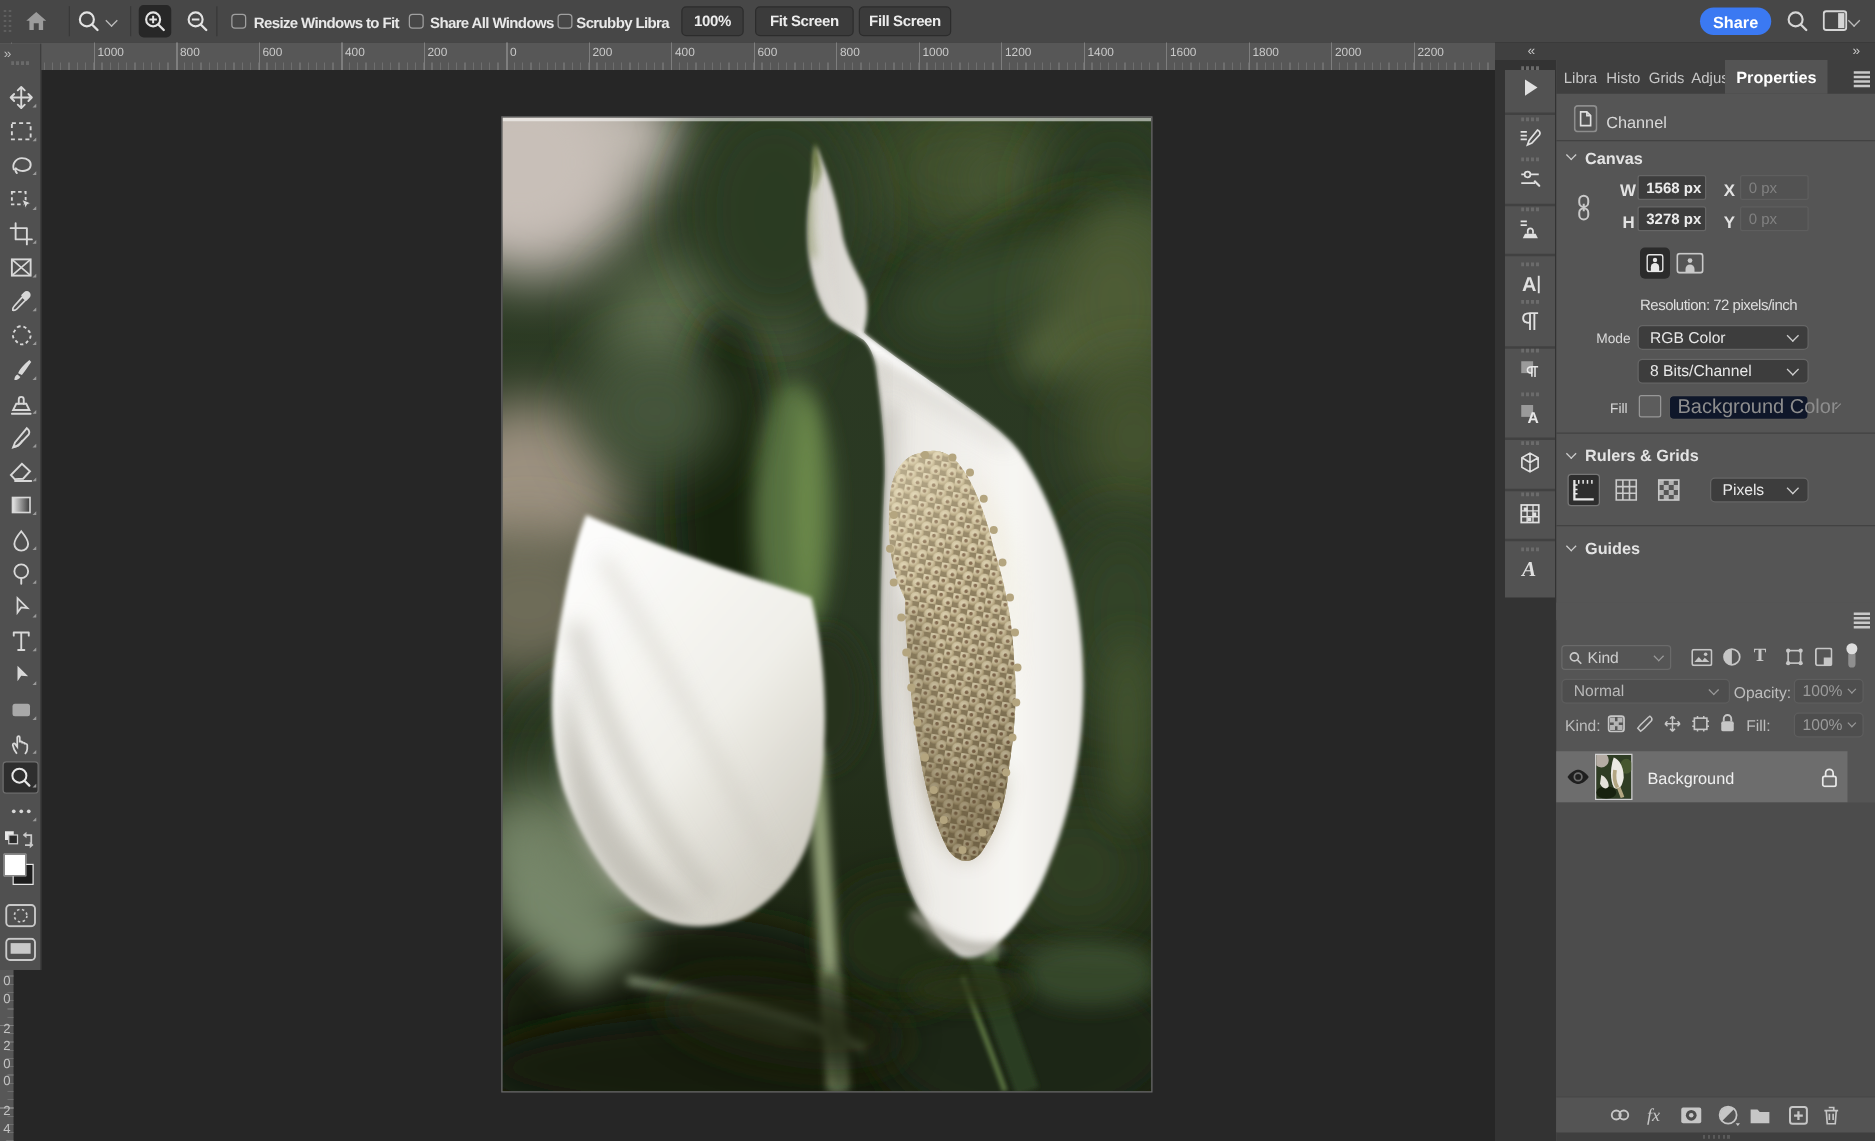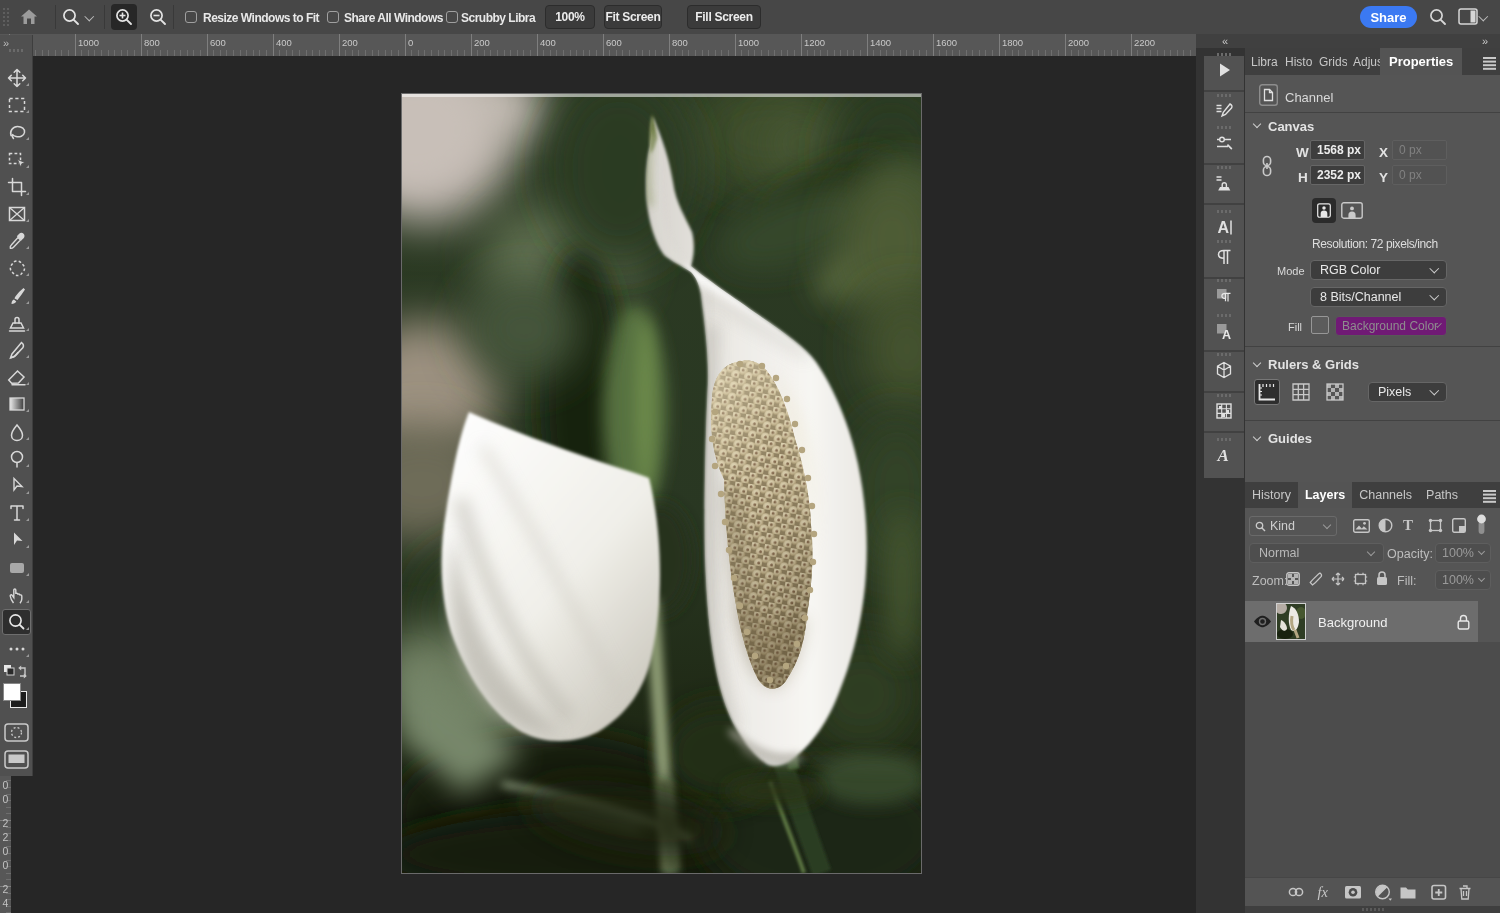--- a/index.html
+++ b/index.html
@@ -79,21 +79,21 @@
     <line x1="12.8" y1="12.8" x2="17" y2="17" stroke="#e3e3e3" stroke-width="1.9" stroke-linecap="round"></line>
   </svg>
   <div class="abs" style="left:173px;top:5px;width:1px;height:24px;background:#393939"></div>
   <div class="chk abs" style="left:185px;top:11px"></div>
   <div class="tbtxt abs" style="left:203px;top:11px">Resize Windows to Fit</div>
   <div class="chk abs" style="left:327px;top:11px"></div>
   <div class="tbtxt abs" style="left:344px;top:11px">Share All Windows</div>
   <div class="chk abs" style="left:446px;top:11px"></div>
   <div class="tbtxt abs" style="left:461px;top:11px">Scrubby Libra</div>
   <div class="tbbtn abs" style="left:545px;top:5px;width:50px;height:24px">100%</div>
-  <div class="tbbtn abs" style="left:604px;top:5px;width:58px;height:24px">Fit Screen</div>
+  <div class="tbbtn abs" style="left:604px;top:5px;width:79px;height:24px">Fit Screen</div>
   <div class="tbbtn abs" style="left:687px;top:5px;width:74px;height:24px">Fill Screen</div>
 
   <div class="abs" style="left:1360px;top:6px;width:57px;height:22px;background:#3b79f2;border-radius:11px;
    display:flex;align-items:center;justify-content:center;color:#fff;font-size:13px;font-weight:700">Share</div>
   <svg class="abs" style="left:1428px;top:7px" width="20" height="20" viewBox="0 0 20 20">
     <circle cx="8.5" cy="8.5" r="5.6" fill="none" stroke="#d6d6d6" stroke-width="1.7"></circle>
     <line x1="12.8" y1="12.8" x2="17" y2="17" stroke="#d6d6d6" stroke-width="1.9" stroke-linecap="round"></line>
   </svg>
   <svg class="abs" style="left:1458px;top:8px" width="20" height="17" viewBox="0 0 20 17">
     <rect x="1" y="1" width="18" height="15" rx="2" fill="none" stroke="#d6d6d6" stroke-width="1.5"></rect>
@@ -535,42 +535,42 @@
     <svg class="abs" style="left:16px;top:107px" width="12" height="22" viewBox="0 0 12 22">
       <rect x="2.4" y="1.5" width="7.2" height="9" rx="3.6" fill="none" stroke="#c9c9c9" stroke-width="1.6"></rect>
       <rect x="2.4" y="11.5" width="7.2" height="9" rx="3.6" fill="none" stroke="#c9c9c9" stroke-width="1.6"></rect>
       <line x1="6" y1="8" x2="6" y2="14" stroke="#c9c9c9" stroke-width="1.6"></line>
     </svg>
     <div class="lbl abs" style="left:51px;top:97px;font-weight:700;font-size:13.5px;color:#e2e2e2">W</div>
     <div class="inp abs" style="left:65px;top:92px;width:55px;height:20px">1568 px</div>
     <div class="lbl abs" style="left:134px;top:97px;font-weight:700;font-size:13.5px;color:#e2e2e2">X</div>
     <div class="inp dis abs" style="left:147px;top:92px;width:55px;height:20px">0 px</div>
     <div class="lbl abs" style="left:53px;top:122px;font-weight:700;font-size:13.5px;color:#e2e2e2">H</div>
-    <div class="inp abs" style="left:65px;top:117px;width:55px;height:20px">2352 px</div>
+    <div class="inp abs" style="left:65px;top:117px;width:55px;height:20px">3278 px</div>
     <div class="lbl abs" style="left:134px;top:122px;font-weight:700;font-size:13.5px;color:#e2e2e2">Y</div>
     <div class="inp dis abs" style="left:147px;top:117px;width:55px;height:20px">0 px</div>
 
     <div class="abs" style="left:67px;top:150px;width:24px;height:25px;background:#2b2b2b;border-radius:4px"></div>
     <svg class="abs" style="left:72px;top:155px" width="14" height="15" viewBox="0 0 16 17">
       <rect x="0.8" y="0.8" width="14.4" height="15.4" rx="2" fill="none" stroke="#e8e8e8" stroke-width="1.4"></rect>
       <circle cx="8" cy="5.6" r="2" fill="#e8e8e8"></circle>
         <path d="M4.2 16 v-3.8 a3.8 3.8 0 0 1 7.6 0 V16 Z" fill="#e8e8e8"></path>
     </svg>
     <svg class="abs" style="left:96px;top:154px" width="22" height="17" viewBox="0 0 22 17">
       <rect x="0.8" y="0.8" width="20.4" height="15.4" rx="2" fill="none" stroke="#c9c9c9" stroke-width="1.4"></rect>
       <circle cx="11" cy="6.4" r="1.9" fill="#c9c9c9"></circle>
         <path d="M7.4 16 v-2.9 a3.6 3.6 0 0 1 7.2 0 V16 Z" fill="#c9c9c9"></path>
     </svg>
     <div class="lbl abs" style="left:67px;top:189px;font-size:12px;letter-spacing:-0.4px;color:#dedede;white-space:nowrap">Resolution: 72 pixels/inch</div>
     <div class="lbl abs" style="left:32px;top:217px">Mode</div>
     <div class="drop abs" style="left:65px;top:212px;width:137px;height:20px">RGB Color<span class="cv"></span></div>
     <div class="drop abs" style="left:65px;top:239px;width:137px;height:20px">8 Bits/Channel<span class="cv"></span></div>
     <div class="lbl abs" style="left:43px;top:273px">Fill</div>
     <div class="abs" style="left:66px;top:268px;width:18px;height:18px;background:#5c5c5c;border:1px solid #979797;border-radius:2px"></div>
-    <div class="drop abs" style="left:90px;top:268px;width:112px;height:20px;color:#8e8e8e;border-color:#585858;background:#701a75;font-size:12px;padding:0 6px">Background Color<span class="cv" style="border-color:#8e8e8e;width:6px;height:6px"></span></div>
+    <div class="drop abs" style="left:90px;top:268px;width:112px;height:20px;color:#8e8e8e;border-color:#585858;background:#0f172a;font-size:16px;padding:0 6px">Background Color<span class="cv" style="border-color:#8e8e8e;width:6px;height:6px"></span></div>
     <div class="divid" style="top:298px"></div>
 
     <div class="cv abs" style="left:9px;top:312px;width:6px;height:6px;margin-top:0"></div>
     <div class="hdr abs" style="left:23px;top:309px">Rulers &amp; Grids</div>
     <div class="abs" style="left:9px;top:331px;width:26px;height:26px;background:#2e2e2e;border:1px solid #777;border-radius:3px"></div>
     <svg class="abs" style="left:13px;top:335px" width="18" height="18" viewBox="0 0 18 18">
       <path d="M1.5 1 V16.5 H17" fill="none" stroke="#e8e8e8" stroke-width="1.8"></path>
       <path d="M5 1 v3 M8.5 1 v3 M12 1 v3 M15.5 1 v3 M1 5 h3 M1 8.5 h3 M1 12 h3" stroke="#e8e8e8" stroke-width="1.2"></path>
     </svg>
     <svg class="abs" style="left:47px;top:335px" width="18" height="18" viewBox="0 0 18 18">
@@ -581,26 +581,20 @@
       <path d="M1 1 h4 v4 h-4 Z M9 1 h4 v4 h-4 Z M5 5 h4 v4 h-4 Z M13 5 h4 v4 h-4 Z M1 9 h4 v4 h-4 Z M9 9 h4 v4 h-4 Z M5 13 h4 v4 h-4 Z M13 13 h4 v4 h-4 Z" fill="#c9c9c9" opacity="0.8"></path>
     </svg>
     <div class="drop abs" style="left:123px;top:334px;width:79px;height:20px">Pixels<span class="cv"></span></div>
     <div class="divid" style="top:372px"></div>
 
     <div class="cv abs" style="left:9px;top:386px;width:6px;height:6px;margin-top:0"></div>
     <div class="hdr abs" style="left:23px;top:383px">Guides</div>
   </div>
 
   <div class="panel abs" style="left:49px;top:448px;width:255px;height:431px">
-    <div class="tabbar abs" style="left:0;top:0;width:255px;height:26px;font-size:12.5px">
-      <div class="tab" style="padding:0 7px">History</div>
-        <div class="tab sel" style="padding:0 7px">Layers</div>
-      <div class="tab" style="padding:0 7px">Channels</div>
-        <div class="tab" style="padding:0 7px">Paths</div>
-    </div>
     <div class="abs" style="left:238px;top:8px;width:13px;height:1.6px;background:#c9c9c9;box-shadow:0 3.6px #c9c9c9,0 7.2px #c9c9c9,0 10.8px #c9c9c9"></div>
 
     <div class="abs" style="left:4px;top:34px;width:88px;height:20px;border:1px solid #6a6a6a;border-radius:3px;display:flex;align-items:center;color:#cfcfcf;font-size:12.5px">
       <svg style="margin:0 4px 0 5px" width="11" height="11" viewBox="0 0 11 11">
           <circle cx="4.5" cy="4.5" r="3.2" fill="none" stroke="#c9c9c9" stroke-width="1.3"></circle>
           <line x1="7" y1="7" x2="10" y2="10" stroke="#c9c9c9" stroke-width="1.4"></line>
         </svg>
       Kind<span class="cv" style="margin-left:auto;margin-right:6px;width:6px;height:6px;border-color:#9a9a9a"></span>
     </div>
     <svg class="abs" style="left:108px;top:37px" width="17" height="14" viewBox="0 0 17 14">
@@ -626,21 +620,21 @@
     </svg>
     <svg class="abs" style="left:231px;top:32px" width="11" height="22" viewBox="0 0 11 22">
       <rect x="2.6" y="7" width="5.8" height="13" rx="2.9" fill="#8f8f8f"></rect>
       <circle cx="5.5" cy="5" r="4.4" fill="#dedede"></circle>
     </svg>
 
     <div class="drop abs" style="left:4px;top:61px;width:135px;height:20px;background:#4e4e4e;border-color:#5e5e5e;color:#b9b9b9;font-size:12.5px">Normal<span class="cv" style="border-color:#9a9a9a;width:6px;height:6px"></span></div>
     <div class="lbl abs" style="left:142px;top:65px;color:#bdbdbd;font-size:12.5px">Opacity:</div>
     <div class="drop abs" style="left:190px;top:61px;width:56px;height:20px;background:#4e4e4e;border-color:#5e5e5e;color:#9a9a9a;font-size:12.5px;padding:0 6px">100%<span class="cv" style="border-color:#9a9a9a;width:5px;height:5px"></span></div>
 
-    <div class="lbl abs" style="left:7px;top:92px;color:#bdbdbd;font-size:12.5px">Zoom:</div>
+    <div class="lbl abs" style="left:7px;top:92px;color:#bdbdbd;font-size:12.5px">Kind:</div>
     <svg class="abs" style="left:41px;top:90px" width="14" height="14" viewBox="0 0 14 14">
       <rect x="0.8" y="0.8" width="12.4" height="12.4" rx="2" fill="none" stroke="#c6c6c6" stroke-width="1.4"></rect>
       <path d="M2 2 h4 v4 h-4 Z M8 2 h4 v4 h-4 Z M5 5 h4 v4 h-4 Z M2 8 h4 v4 h-4 Z M8 8 h4 v4 h-4 Z" fill="#c6c6c6" opacity="0.85"></path>
     </svg>
     <svg class="abs" style="left:64px;top:90px" width="14" height="14" viewBox="0 0 14 14">
       <path d="M11 1 C12.5 2 13 3 12.3 4.5 L6.5 10.5 L3.5 13 L1.2 10.5 L3.5 7.8 L9.5 2 Z" fill="none" stroke="#c6c6c6" stroke-width="1.2"></path>
     </svg>
     <svg class="abs" style="left:86px;top:90px" width="14" height="14" viewBox="0 0 14 14">
       <path d="M7 1 v12 M1 7 h12 M7 1 l-2 2 M7 1 l2 2 M7 13 l-2-2 M7 13 l2-2 M1 7 l2-2 M1 7 l2 2 M13 7 l-2-2 M13 7 l-2 2" stroke="#c6c6c6" stroke-width="1.2" fill="none"></path>
     </svg>

